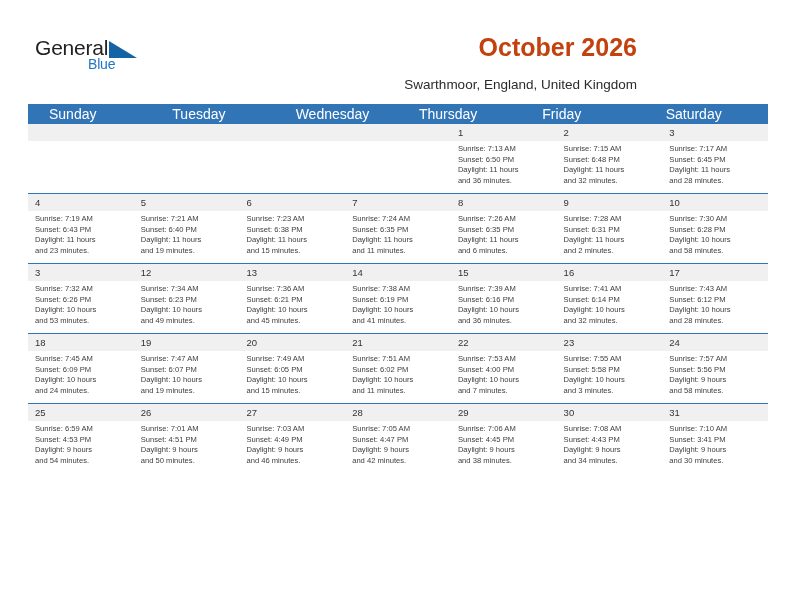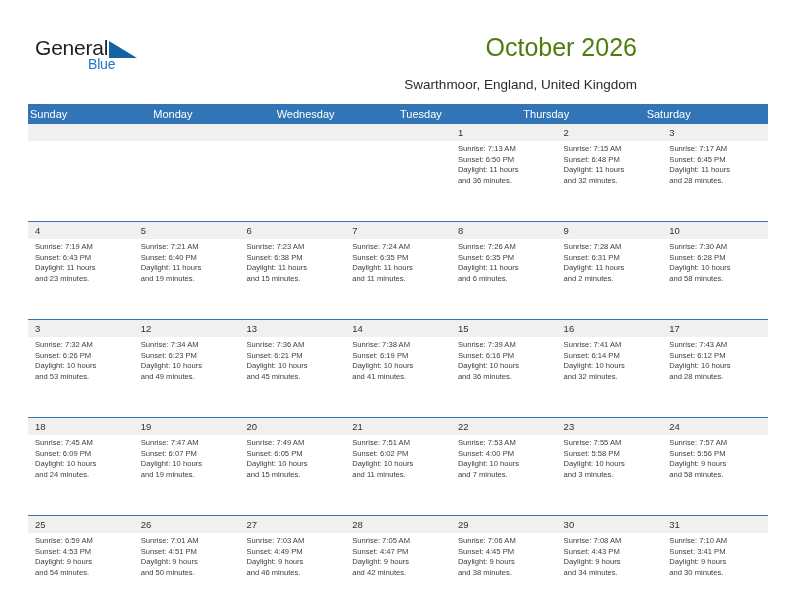--- a/index.html
+++ b/index.html
@@ -65,22 +65,22 @@
     font-family: "Liberation Sans", sans-serif;
   }
   .title-block {
     position: absolute;
     right: 35px;
     top: 32px;
     text-align: right;
   }
   .cal-title {
     font-size: 25px;
-    color: #4d7c0f;
-    font-weight: normal;
+    color: #c2410c;
+    font-weight: bold;
     line-height: 30px;
     white-space: nowrap;
   }
   .cal-subtitle {
     font-size: 13.5px;
     color: #2b2b2b;
     font-weight: normal;
     line-height: 20px;
     margin-top: 13px;
     white-space: nowrap;
@@ -95,44 +95,44 @@
   }
   .dow-row {
     display: flex;
     width: 740px;
     height: 20px;
     background: #3175b7;
   }
   .dow-cell {
     flex: 1 1 0;
     color: #ffffff;
-    font-size: 11px;
+    font-size: 14px;
     line-height: 20px;
-    padding-left: 2px;
+    padding-left: 21px;
     box-sizing: border-box;
     white-space: nowrap;
   }
 
   .week {
     width: 740px;
     border-top: 1px solid #3175b7;
   }
   .week:first-of-type {
     border-top: none;
   }
   .week-dates {
     display: flex;
     width: 740px;
     height: 17px;
     background: #f0f0f0;
   }
   .week-body {
     display: flex;
     width: 740px;
-    height: 80px;
+    height: 52px;
     background: #ffffff;
   }
   .date-cell {
     flex: 1 1 0;
     box-sizing: border-box;
     padding-left: 7px;
     font-size: 9.5px;
     line-height: 17px;
     color: #333333;
   }
@@ -165,24 +165,24 @@
     <div class="title-block">
       <div class="cal-title">October 2026</div>
       <div class="cal-subtitle">Swarthmoor, England, United Kingdom</div>
     </div>
 
   </div>
 
   <div class="calendar">
     <div class="dow-row" id="dow-row">
         <div class="dow-cell">Sunday</div>
-        <div class="dow-cell">Monday</div>
+        <div class="dow-cell">Tuesday</div>
         <div class="dow-cell">Wednesday</div>
-        <div class="dow-cell">Tuesday</div>
         <div class="dow-cell">Thursday</div>
+        <div class="dow-cell">Friday</div>
         <div class="dow-cell">Saturday</div>
       </div>
     <div id="weeks-container">
         <div class="week">
           <div class="week-dates">
             <div class="date-cell"></div>
             <div class="date-cell"></div>
             <div class="date-cell"></div>
             <div class="date-cell"></div>
             <div class="date-cell">1</div>

